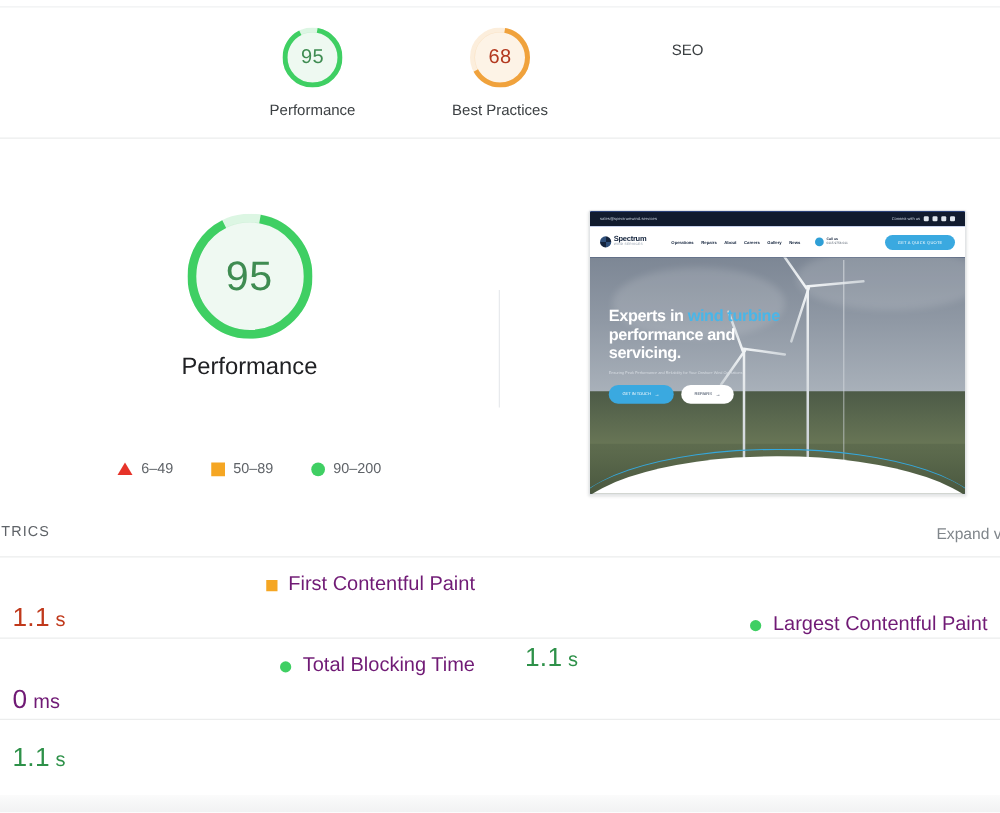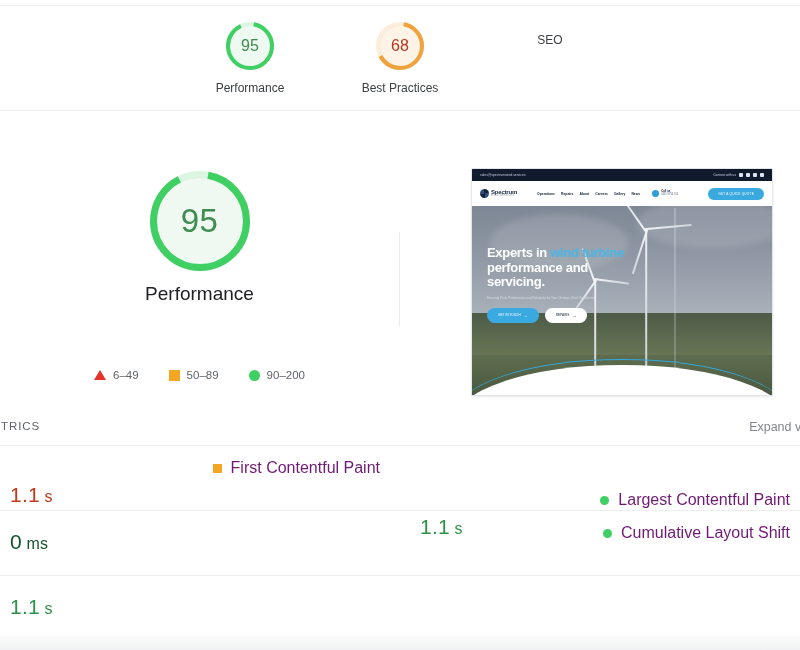--- a/index.html
+++ b/index.html
@@ -395,27 +395,27 @@
         </div>
         <div class="m-cell" style="left: 420px; top: 14px; width: 370px; margin-top: 32px;">
           <div class="m-name">
             <span class="m-dot" style="background:#3fcf63"></span>
             <span>Largest Contentful Paint</span>
           </div>
           <div class="m-val" style="color:#2e9149">1.1<span class="u"> s</span></div>
         </div>
         <div class="m-rule" style="top: 65px;"></div>
         <div class="m-cell" style="left: 10px; top: 79px; width: 370px;">
-          <div class="m-val" style="color:#14532d">0<span class="u"> ms</span></div>
-        </div>
-        <div class="m-cell" style="left: 420px; top: 79px; width: 370px;">
           <div class="m-name">
             <span class="m-dot" style="background:#3fcf63"></span>
-            <span>Cumulative Layout Shift</span>
-          </div>
+            <span>Total Blocking Time</span>
+          </div>
+          <div class="m-val" style="color:#701a75">0<span class="u"> ms</span></div>
+        </div>
+        <div class="m-cell" style="left: 420px; top: 79px; width: 370px;">
         </div>
         <div class="m-rule" style="top: 130px;"></div>
         <div class="m-cell" style="left: 10px; top: 144px; width: 370px;">
           <div class="m-val" style="color:#2e9149">1.1<span class="u"> s</span></div>
         </div>
       </div>
   </div>
 
   <div class="footer-band"></div>
 </div>

